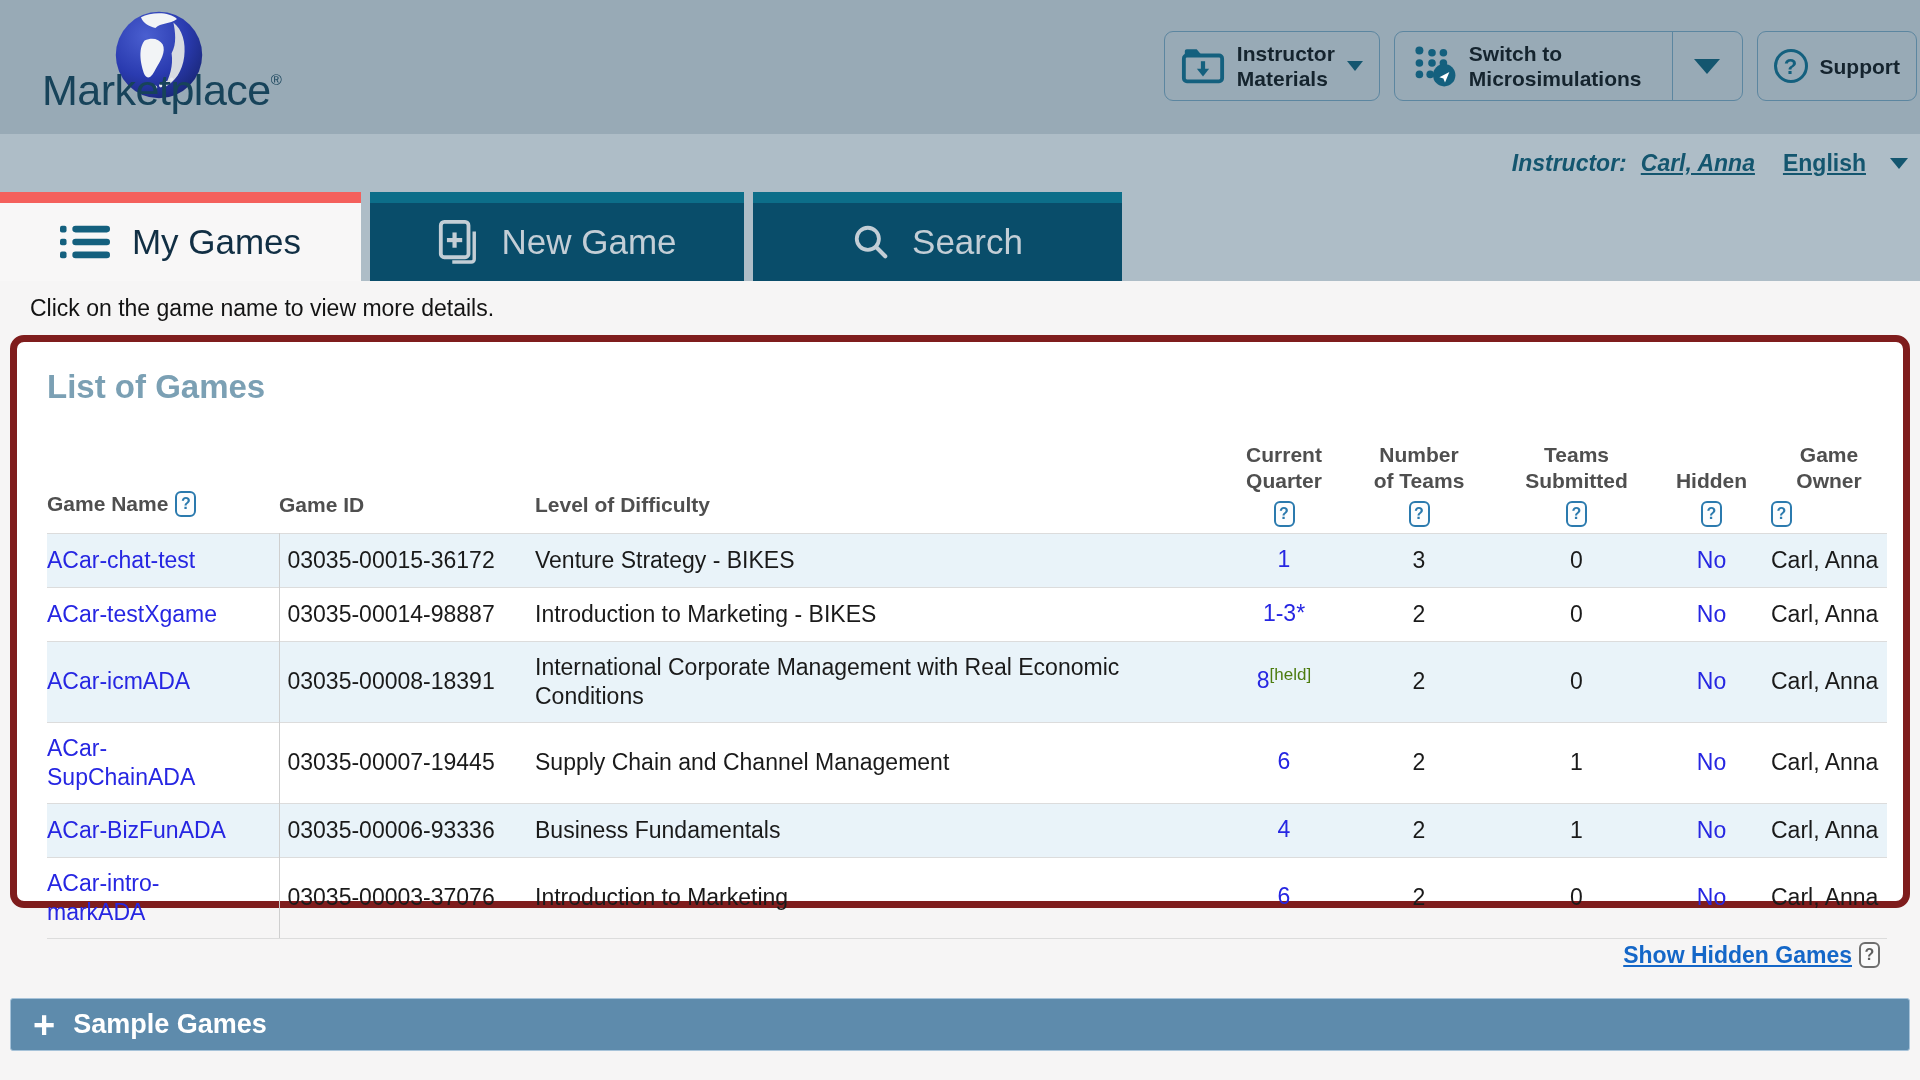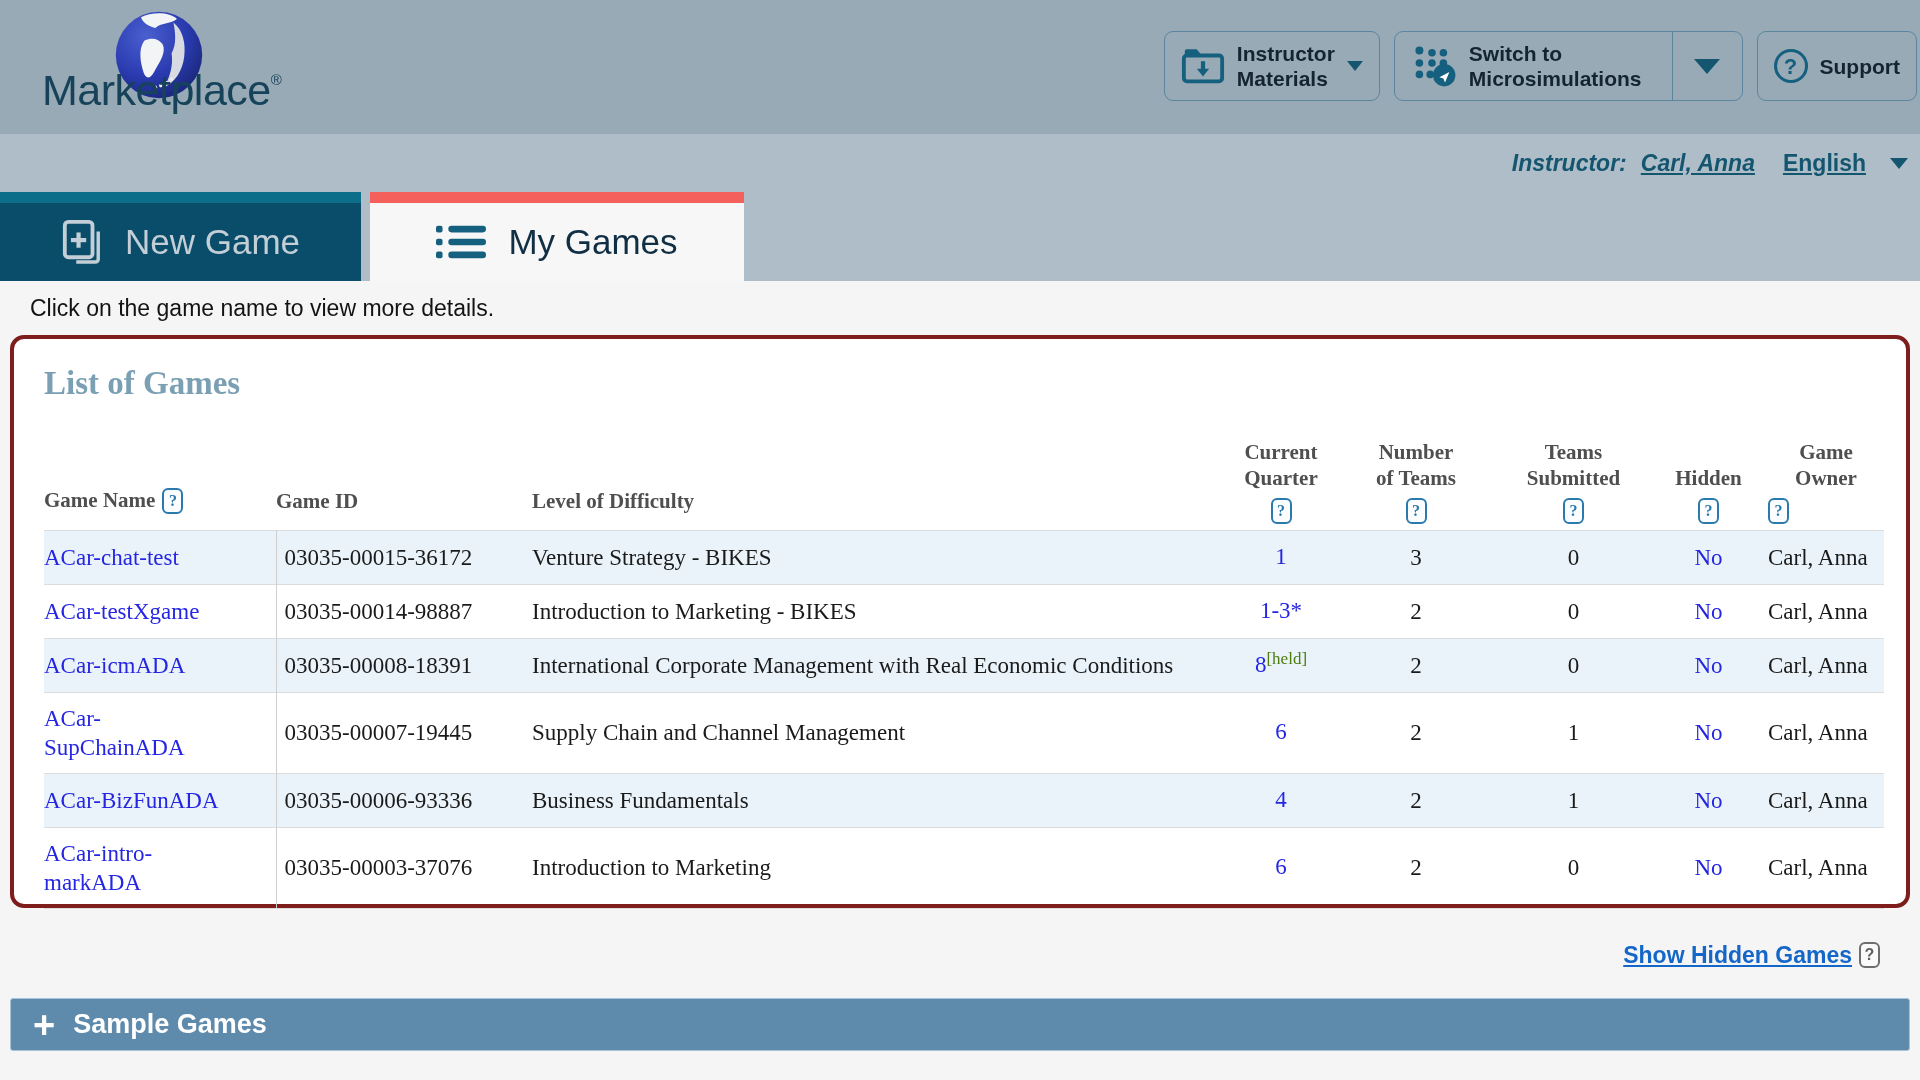--- a/index.html
+++ b/index.html
@@ -40,21 +40,21 @@
   .tab-strip { height:11px; }
   .tab-body { flex:1; display:flex; align-items:center; justify-content:center; gap:22px; font-size:35px; }
   .tab.active .tab-strip { background:#F4605C; }
   .tab.active .tab-body { background:#F8F7F7; color:#112F44; }
   .tab.inactive .tab-strip { background:#0C6E89; }
   .tab.inactive .tab-body { background:#094D6A; color:#C3CED6; }
 
   
   .content { height:799px; background:#F6F5F5; }
   .hint { margin:14px 0 12px 30px; font-size:23px; color:#131313; height:28px; }
-  .card { margin:0 10px; width:1900px; height:573px; background:#FFFFFF; border:4px solid #7f1d1d; border-radius:14px; padding:0 30px;font-family:Liberation Serif, serif; }
+  .card { margin:0 10px; width:1900px; height:573px; background:#FFFFFF; border:7px solid #7f1d1d; border-radius:14px; padding:0 30px; }
   .card-title { padding-top:26px; font-size:33px; font-weight:bold; color:#7BA0B4; height:66px; }
 
   table.games { width:1840px; border-collapse:collapse; table-layout:fixed; }
   thead th { vertical-align:bottom; font-size:21px; font-weight:bold; color:#4F4F4F; height:125px; padding-bottom:6px; white-space:nowrap; }
   thead th.plain { padding-bottom:16px; }
   th.c-name, th.c-id, th.c-diff { text-align:left; }
   .th-inline { display:flex; align-items:center; gap:7px; }
   .th-stack { display:flex; flex-direction:column; align-items:center; gap:7px; }
   .th-stack .lbl { white-space:pre-line; text-align:center; line-height:26px; }
   .th-stack.left { align-items:flex-start; }
@@ -162,46 +162,56 @@
     <div class="userbar">
       <span class="role">Instructor:</span>
       <a class="user-link">Carl, Anna</a>
       <span class="lang">
         <a>English</a>
         <span class="caret"></span>
       </span>
     </div>
 
     <div class="tabbar">
-      <div class="tab inactive">
-        <div class="tab-strip"></div>
-        <div class="tab-body">
-          <svg width="42" height="46" viewBox="0 0 22 24">
-            <rect x="2" y="1.5" width="14.5" height="18.5" rx="1.8" fill="none" stroke="#C3CED6" stroke-width="2"></rect>
-            <line x1="9.2" y1="7" x2="9.2" y2="15" stroke="#C3CED6" stroke-width="2.2"></line>
-            <line x1="5.2" y1="11" x2="13.2" y2="11" stroke="#C3CED6" stroke-width="2.2"></line>
-            <path d="M19.5,6.5 V21 a1.5,1.5 0 0 1 -1.5,1.5 H8" fill="none" stroke="#C3CED6" stroke-width="1.8"></path>
-          </svg>
-          <span>New Game</span>
-        </div>
-      </div>
       <div class="tab active">
         <div class="tab-strip"></div>
         <div class="tab-body">
           <svg width="50" height="40" viewBox="0 0 26 20">
             <rect x="0" y="1.6" width="3.4" height="3.4" rx="1" fill="#14607E"></rect>
               <rect x="6.4" y="1.6" width="19.6" height="3.4" rx="1.7" fill="#14607E"></rect>
             <rect x="0" y="8.3" width="3.4" height="3.4" rx="1" fill="#14607E"></rect>
               <rect x="6.4" y="8.3" width="19.6" height="3.4" rx="1.7" fill="#14607E"></rect>
             <rect x="0" y="15" width="3.4" height="3.4" rx="1" fill="#14607E"></rect>
               <rect x="6.4" y="15" width="19.6" height="3.4" rx="1.7" fill="#14607E"></rect>
           </svg>
           <span>My Games</span>
         </div>
       </div>
+      <div class="tab inactive">
+        <div class="tab-strip"></div>
+        <div class="tab-body">
+          <svg width="42" height="46" viewBox="0 0 22 24">
+            <rect x="2" y="1.5" width="14.5" height="18.5" rx="1.8" fill="none" stroke="#C3CED6" stroke-width="2"></rect>
+            <line x1="9.2" y1="7" x2="9.2" y2="15" stroke="#C3CED6" stroke-width="2.2"></line>
+            <line x1="5.2" y1="11" x2="13.2" y2="11" stroke="#C3CED6" stroke-width="2.2"></line>
+            <path d="M19.5,6.5 V21 a1.5,1.5 0 0 1 -1.5,1.5 H8" fill="none" stroke="#C3CED6" stroke-width="1.8"></path>
+          </svg>
+          <span>New Game</span>
+        </div>
+      </div>
+      <div class="tab inactive">
+        <div class="tab-strip"></div>
+        <div class="tab-body">
+          <svg width="38" height="38" viewBox="0 0 24 24">
+            <circle cx="10" cy="10" r="7" fill="none" stroke="#C3CED6" stroke-width="2.4"></circle>
+            <line x1="15.2" y1="15.2" x2="21" y2="21" stroke="#C3CED6" stroke-width="2.6" stroke-linecap="round"></line>
+          </svg>
+          <span>Search</span>
+        </div>
+      </div>
     </div>
   </div>
 
   <div class="content">
     <div class="hint">Click on the game name to view more details.</div>
 
     <div class="card">
       <div class="card-title">List of Games</div>
 
       <table class="games">

